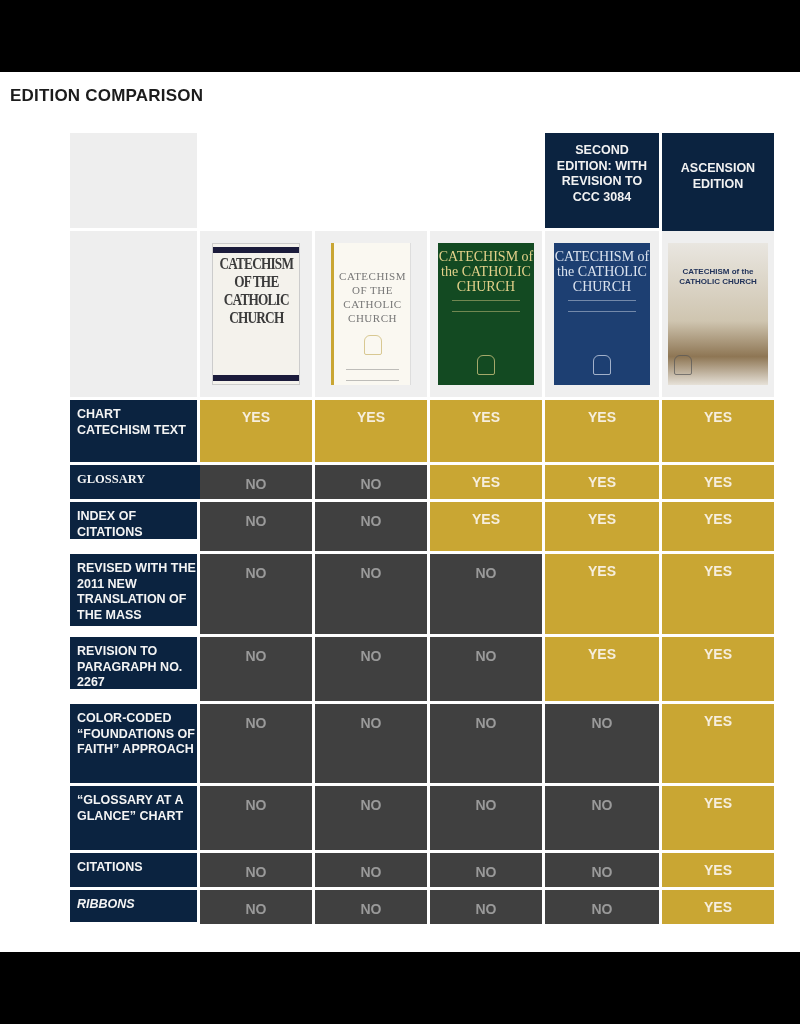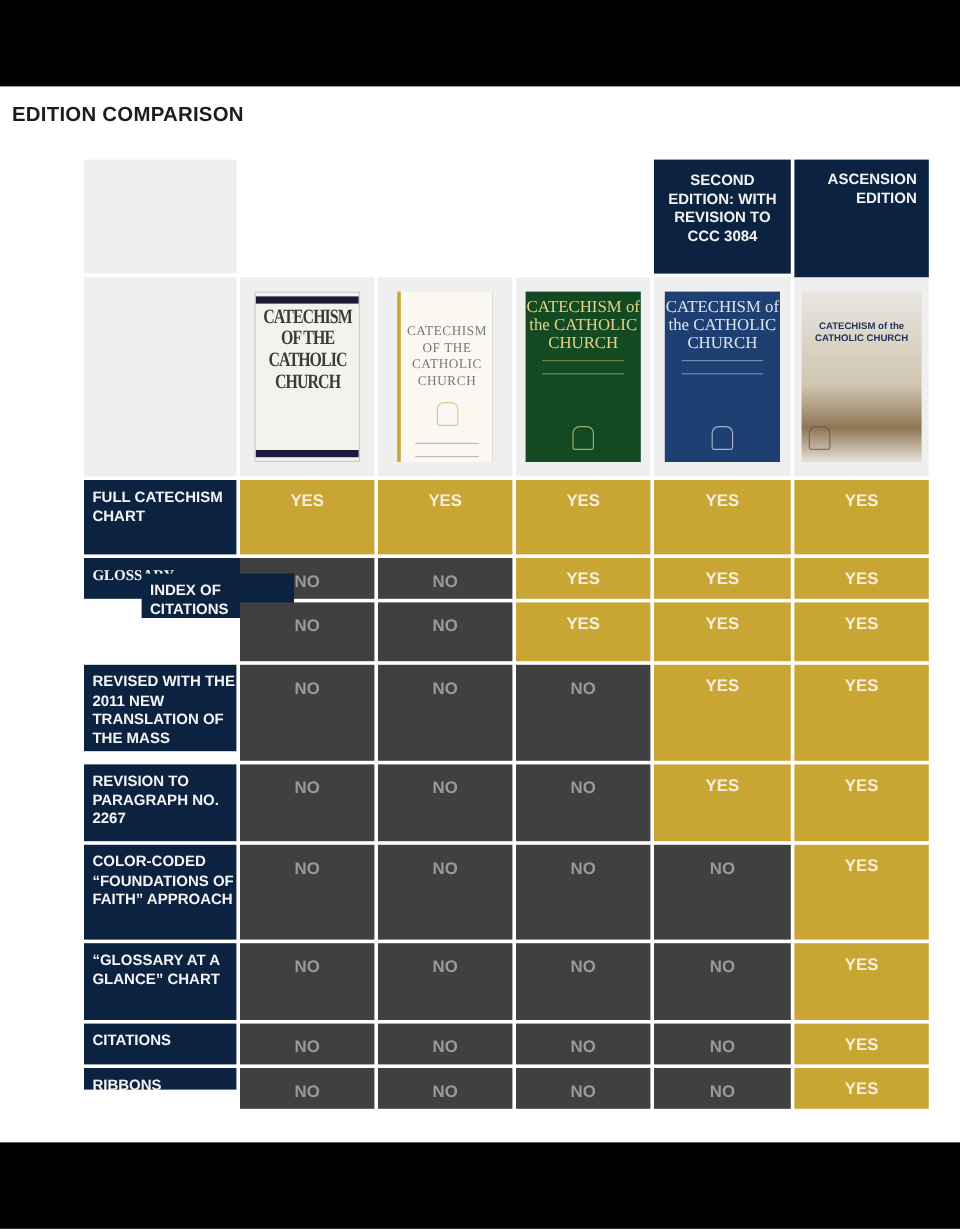--- a/index.html
+++ b/index.html
@@ -29,21 +29,21 @@
   .small-lines { width:70%; height:10px; margin-top:6px; border-top:1px solid currentColor; border-bottom:1px solid currentColor; opacity:0.45; }
 </style>
 </head>
 <body>
 
 <div class="page">
   <div class="title">EDITION COMPARISON</div>
 
   <div class="cell empty" style="left:70px; top:61px; width:127px; height:95px;"></div>
   <div class="cell hdr" style="left:545px; top:61px; width:114px; height:95px; padding:10px 8px 0;">SECOND EDITION: WITH REVISION TO CCC 3084</div>
-  <div class="cell hdr" style="left:662px; top:61px; width:112px; height:99px; padding:9px 10px 0;text-align:right;">ASCENSION EDITION</div>
+  <div class="cell hdr" style="left:662px; top:61px; width:112px; height:99px; padding:28px 10px 0;">ASCENSION EDITION</div>
 
   <div class="cell empty" style="left:70px; top:159px; width:127px; height:166px;"></div>
 
   <div class="cell img" style="left:200px; top:159px; width:112px; height:166px;">
     <div class="book b1" style="width:88px;">
       <div class="band"></div>
       <div class="t">CATECHISM OF THE CATHOLIC CHURCH</div>
       <div class="band" style="margin-top:auto; margin-bottom:3px;"></div>
     </div>
   </div>
@@ -73,45 +73,45 @@
   </div>
 
   <div class="cell img" style="left:662px; top:159px; width:112px; height:166px;">
     <div class="book b5">
       <div class="t">CATECHISM of the CATHOLIC CHURCH</div>
       <div class="emb" style="color:#555; margin-left:-70px;"></div>
     </div>
   </div>
 
   <div id="rows">
-      <div class="cell lbl" style="left: 70px; top: 328px; width: 127px; height: 62px;">FULL CATECHISM CHART</div>
+      <div class="cell lbl" style="left: 70px; top: 328px; width: 127px; height: 62px;">CHART CATECHISM TEXT</div>
       <div class="cell yes" style="left: 200px; top: 328px; width: 112px; height: 62px;">YES</div>
       <div class="cell yes" style="left: 315px; top: 328px; width: 112px; height: 62px;">YES</div>
       <div class="cell yes" style="left: 430px; top: 328px; width: 112px; height: 62px;">YES</div>
       <div class="cell yes" style="left: 545px; top: 328px; width: 114px; height: 62px;">YES</div>
       <div class="cell yes" style="left: 662px; top: 328px; width: 112px; height: 62px;">YES</div>
       <div class="cell lbl" style="left: 70px; top: 393px; width: 146px; height: 34px; font-family: Liberation Serif, serif;">GLOSSARY</div>
       <div class="cell no" style="left: 200px; top: 393px; width: 112px; height: 34px;">NO</div>
       <div class="cell no" style="left: 315px; top: 393px; width: 112px; height: 34px;">NO</div>
       <div class="cell yes" style="left: 430px; top: 393px; width: 112px; height: 34px;">YES</div>
       <div class="cell yes" style="left: 545px; top: 393px; width: 114px; height: 34px;">YES</div>
       <div class="cell yes" style="left: 662px; top: 393px; width: 112px; height: 34px;">YES</div>
-      <div class="cell lbl" style="left: 70px; top: 406px; width: 127px; height: 37px; margin-left: 48px;">INDEX OF CITATIONS</div>
+      <div class="cell lbl" style="left: 70px; top: 430px; width: 127px; height: 37px;">INDEX OF CITATIONS</div>
       <div class="cell no" style="left: 200px; top: 430px; width: 112px; height: 49px;">NO</div>
       <div class="cell no" style="left: 315px; top: 430px; width: 112px; height: 49px;">NO</div>
       <div class="cell yes" style="left: 430px; top: 430px; width: 112px; height: 49px;">YES</div>
       <div class="cell yes" style="left: 545px; top: 430px; width: 114px; height: 49px;">YES</div>
       <div class="cell yes" style="left: 662px; top: 430px; width: 112px; height: 49px;">YES</div>
       <div class="cell lbl" style="left: 70px; top: 482px; width: 127px; height: 72px;">REVISED WITH THE 2011 NEW TRANSLATION OF THE MASS</div>
       <div class="cell no" style="left: 200px; top: 482px; width: 112px; height: 80px;">NO</div>
       <div class="cell no" style="left: 315px; top: 482px; width: 112px; height: 80px;">NO</div>
       <div class="cell no" style="left: 430px; top: 482px; width: 112px; height: 80px;">NO</div>
       <div class="cell yes" style="left: 545px; top: 482px; width: 114px; height: 80px;">YES</div>
       <div class="cell yes" style="left: 662px; top: 482px; width: 112px; height: 80px;">YES</div>
-      <div class="cell lbl" style="left: 70px; top: 565px; width: 127px; height: 64px;">REVISION TO PARAGRAPH NO. 2267</div>
+      <div class="cell lbl" style="left: 70px; top: 565px; width: 127px; height: 52px;">REVISION TO PARAGRAPH NO. 2267</div>
       <div class="cell no" style="left: 200px; top: 565px; width: 112px; height: 64px;">NO</div>
       <div class="cell no" style="left: 315px; top: 565px; width: 112px; height: 64px;">NO</div>
       <div class="cell no" style="left: 430px; top: 565px; width: 112px; height: 64px;">NO</div>
       <div class="cell yes" style="left: 545px; top: 565px; width: 114px; height: 64px;">YES</div>
       <div class="cell yes" style="left: 662px; top: 565px; width: 112px; height: 64px;">YES</div>
       <div class="cell lbl" style="left: 70px; top: 632px; width: 127px; height: 79px;">COLOR-CODED “FOUNDATIONS OF FAITH” APPROACH</div>
       <div class="cell no" style="left: 200px; top: 632px; width: 112px; height: 79px;">NO</div>
       <div class="cell no" style="left: 315px; top: 632px; width: 112px; height: 79px;">NO</div>
       <div class="cell no" style="left: 430px; top: 632px; width: 112px; height: 79px;">NO</div>
       <div class="cell no" style="left: 545px; top: 632px; width: 114px; height: 79px;">NO</div>
@@ -121,20 +121,20 @@
       <div class="cell no" style="left: 315px; top: 714px; width: 112px; height: 64px;">NO</div>
       <div class="cell no" style="left: 430px; top: 714px; width: 112px; height: 64px;">NO</div>
       <div class="cell no" style="left: 545px; top: 714px; width: 114px; height: 64px;">NO</div>
       <div class="cell yes" style="left: 662px; top: 714px; width: 112px; height: 64px;">YES</div>
       <div class="cell lbl" style="left: 70px; top: 781px; width: 127px; height: 34px;">CITATIONS</div>
       <div class="cell no" style="left: 200px; top: 781px; width: 112px; height: 34px;">NO</div>
       <div class="cell no" style="left: 315px; top: 781px; width: 112px; height: 34px;">NO</div>
       <div class="cell no" style="left: 430px; top: 781px; width: 112px; height: 34px;">NO</div>
       <div class="cell no" style="left: 545px; top: 781px; width: 114px; height: 34px;">NO</div>
       <div class="cell yes" style="left: 662px; top: 781px; width: 112px; height: 34px;">YES</div>
-      <div class="cell lbl" style="left: 70px; top: 818px; width: 127px; height: 18px;">RIBBONS</div>
+      <div class="cell lbl" style="left: 70px; top: 818px; width: 127px; height: 32px; font-style: italic;">RIBBONS</div>
       <div class="cell no" style="left: 200px; top: 818px; width: 112px; height: 34px;">NO</div>
       <div class="cell no" style="left: 315px; top: 818px; width: 112px; height: 34px;">NO</div>
       <div class="cell no" style="left: 430px; top: 818px; width: 112px; height: 34px;">NO</div>
       <div class="cell no" style="left: 545px; top: 818px; width: 114px; height: 34px;">NO</div>
       <div class="cell yes" style="left: 662px; top: 818px; width: 112px; height: 34px;">YES</div>
     </div>
 </div>
 
 </body></html>

